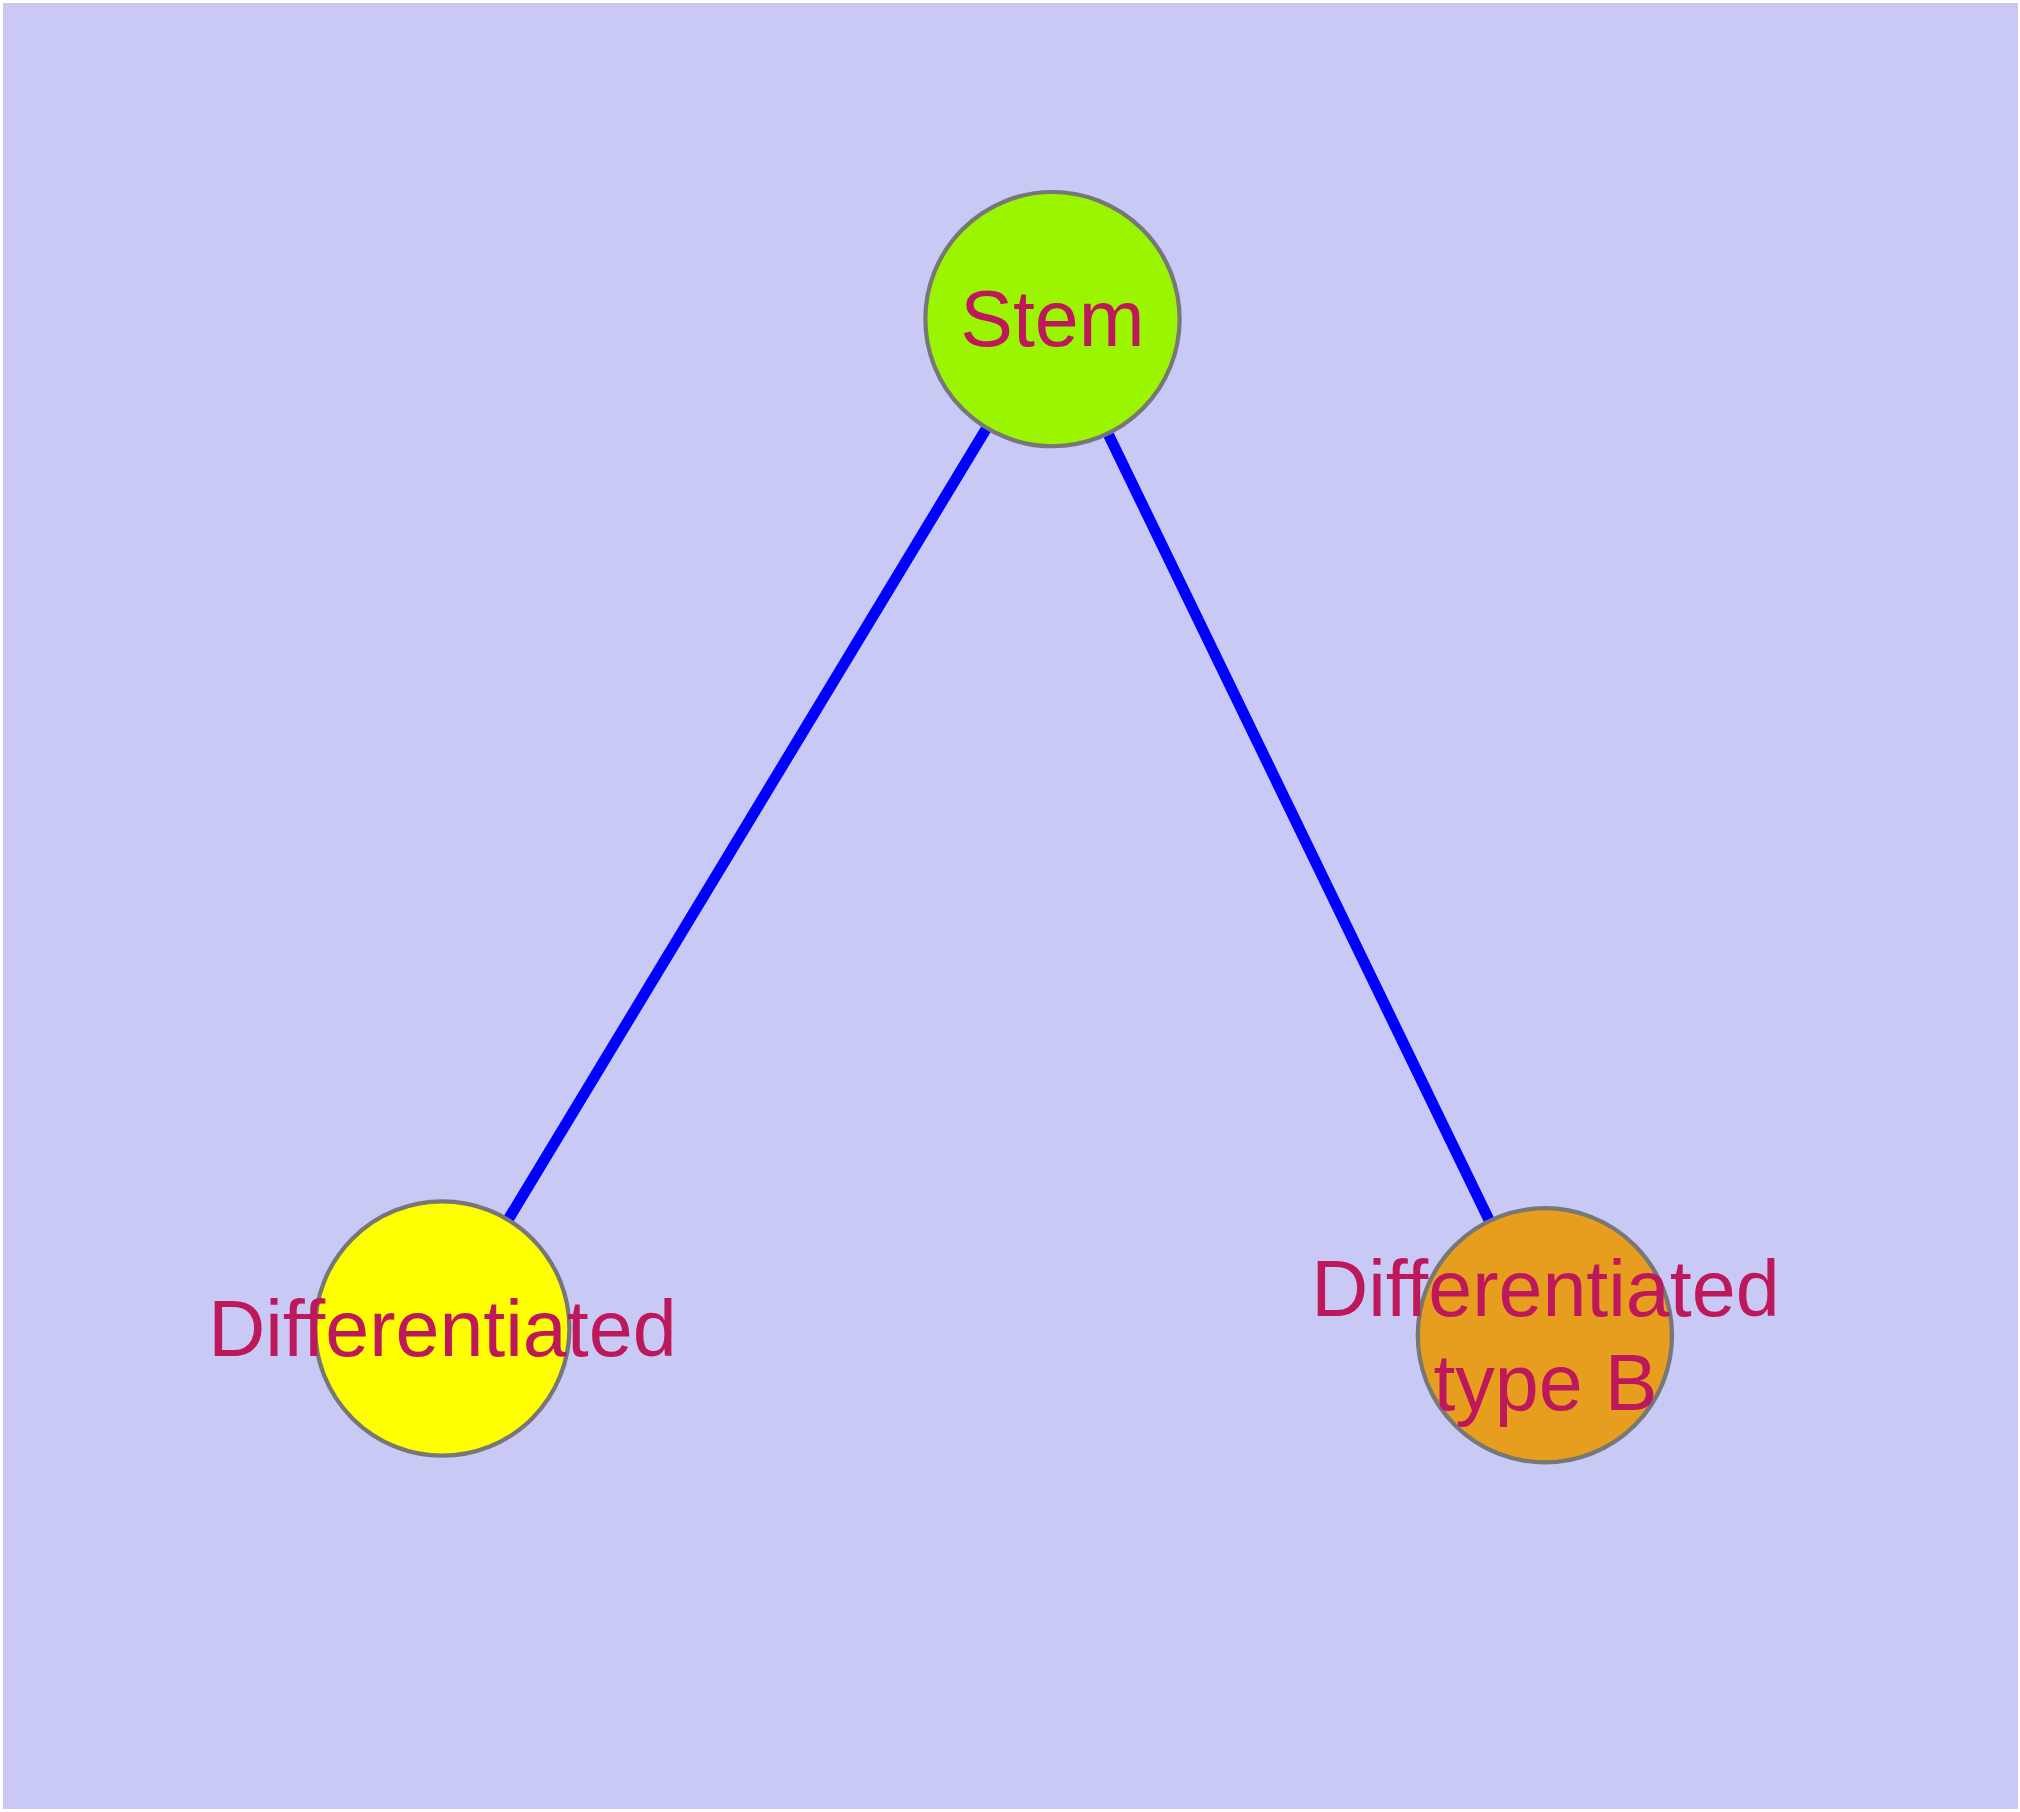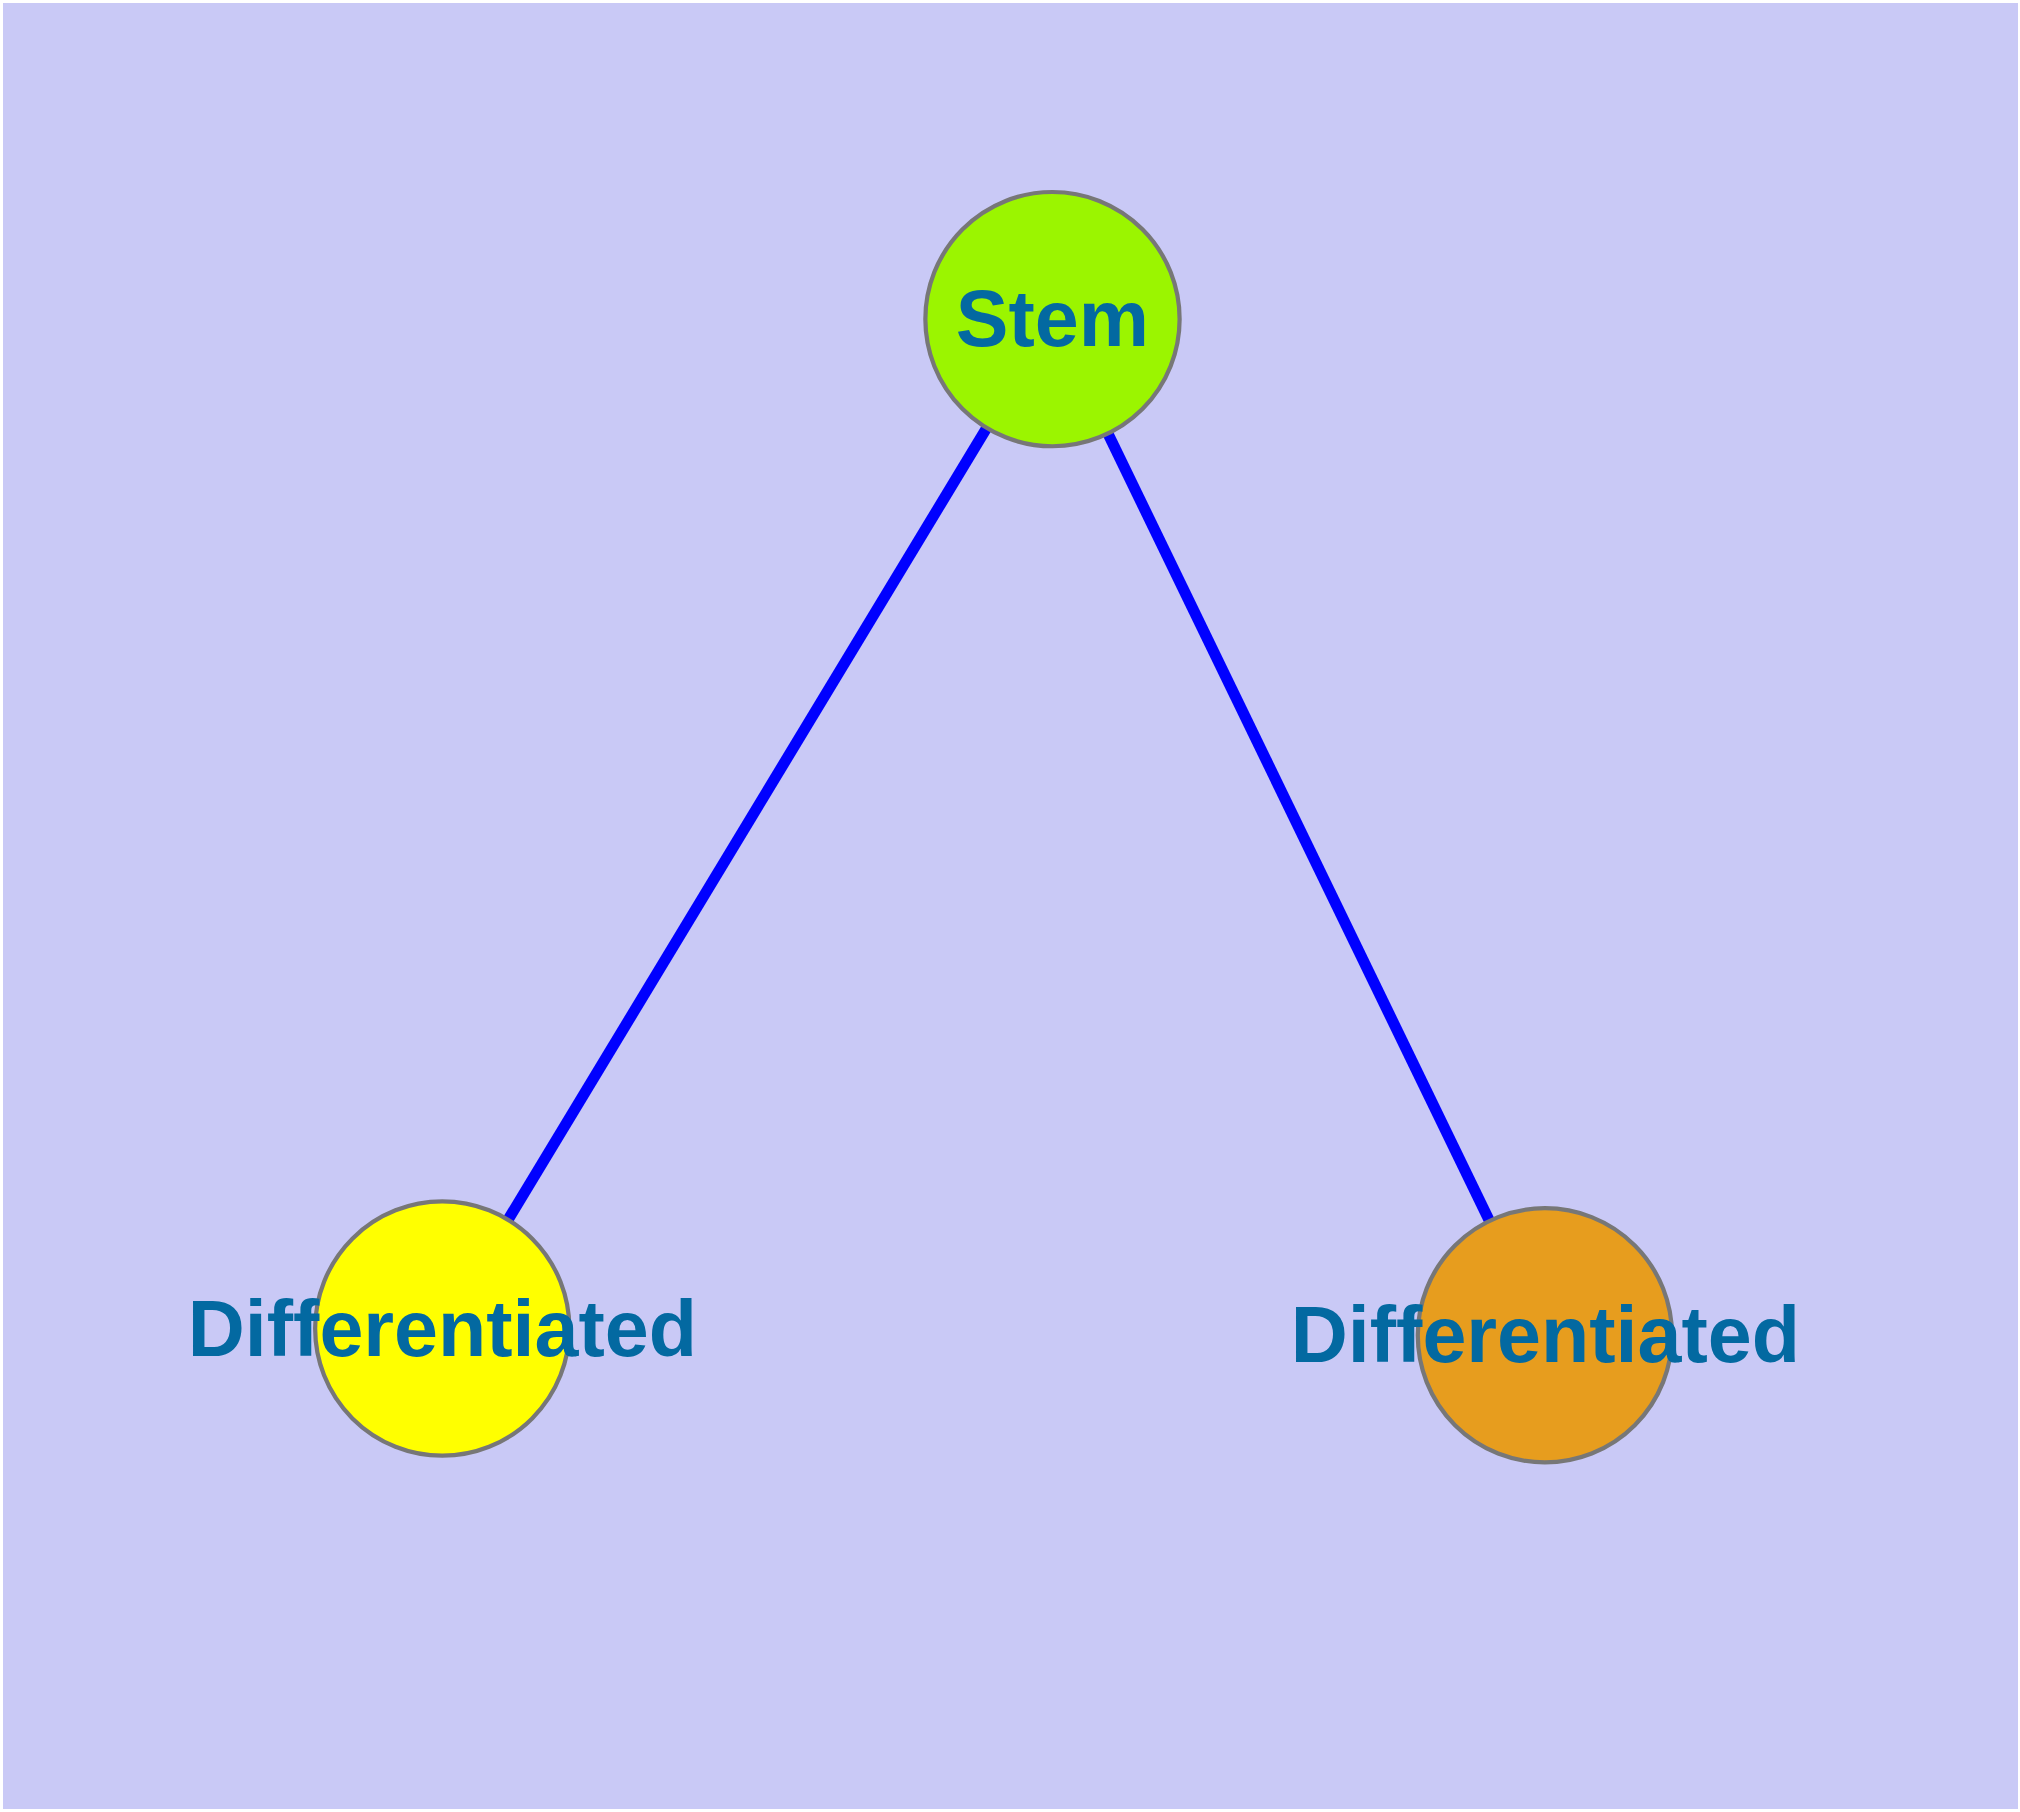--- a/index.html
+++ b/index.html
@@ -30,24 +30,24 @@
     left: 0;
     top: 0;
     width: 2021px;
     height: 1812px;
     display: block;
   }
   .node-label {
     position: absolute;
     transform: translate(-50%, -50%);
     text-align: center;
-    font-weight: bold;
+    font-weight: normal;
     font-size: 79px;
     line-height: 1.18;
-    color: #0369a1;
+    color: #be185d;
     white-space: nowrap;
     pointer-events: none;
   }
   .node-label div {
     white-space: nowrap;
   }
 </style>
 </head>
 <body>
 
@@ -67,17 +67,18 @@
     <div class="node-label" style="left: 1049px; top: 316px;">
       <div>Stem</div>
     </div>
 
     <div class="node-label" style="left: 439px; top: 1326px;">
       <div>Differentiated</div>
     </div>
 
     <div class="node-label" style="left: 1542px; top: 1332px;">
       <div>Differentiated</div>
+      <div>type B</div>
     </div>
 
   </div>
 </div>
 
 
 </body></html>

